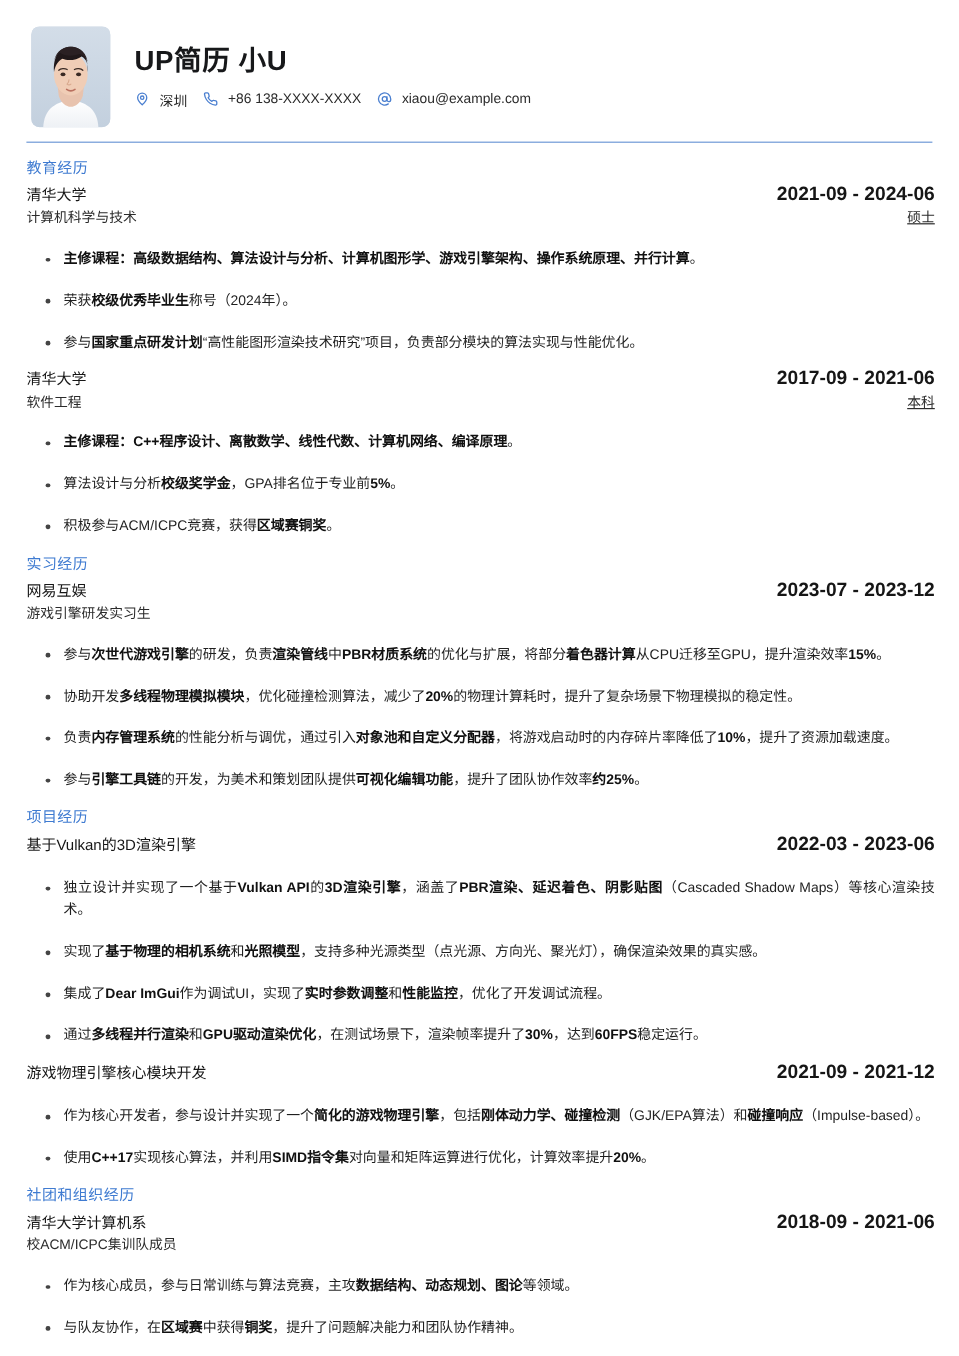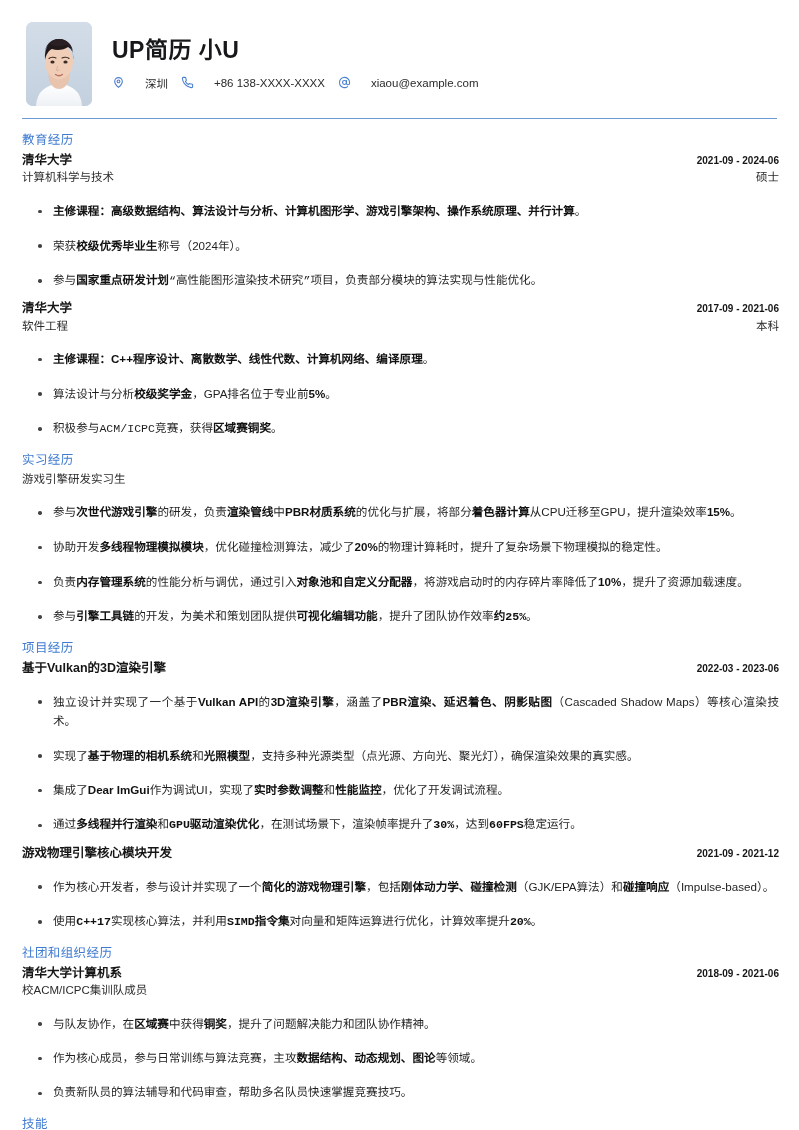--- a/index.html
+++ b/index.html
@@ -55,21 +55,21 @@
     display: flex;
     align-items: center;
     flex-wrap: wrap;
     gap: 4px 7px;
     font-size: 11.5px;
     color: #333;
   }
   .contact {
     display: inline-flex;
     align-items: center;
-    gap: 20px;
+    gap: 8px;
     margin-right: 6px;
     white-space: nowrap;
   }
   .contact .ci {
     display: inline-flex;
     align-items: center;
     justify-content: center;
     width: 13px;
     height: 13px;
     color: #4a7fd0;
@@ -98,62 +98,63 @@
   .entry + .entry { margin-top: 9px; }
   .entry-row {
     display: flex;
     align-items: baseline;
     justify-content: space-between;
     gap: 14px;
     line-height: 1.45;
   }
   .entry-org {
     font-size: 12.5px;
-    font-weight: 700;
+    font-weight: 400;
     color: #161616;
     margin-left: 2px;
   }
   .entry-date {
-    font-size: 10px;
+    font-size: 16px;
     font-weight: 700;
     color: #161616;
     white-space: nowrap;
     text-align: left;
   }
   .entry-role {
     font-size: 11.5px;
     font-weight: 400;
     color: #2b2b2b;
     margin-left: 2px;
   }
   .entry-degree {
     font-size: 11.5px;
     font-weight: 400;
     color: #2b2b2b;
     white-space: nowrap;
     text-align: left;
+    text-decoration: underline;
   }
 
   
   ul.bullets {
     list-style: none;
     margin: 4px 0 0 0;
     padding: 0;
   }
   ul.bullets li {
     position: relative;
     padding-left: 33px;
     margin-bottom: 5px;
     font-size: 11.6px;
     line-height: 1.62;
     color: #1f1f1f;
     text-align: justify;
     margin-top: 16px;
   }
-  ul.bullets li:last-child { margin-bottom: 0; font-family: Liberation Mono, monospace; }
+  ul.bullets li:last-child { margin-bottom: 0; }
   ul.bullets li::before {
     content: "";
     position: absolute;
     left: 18px;
     top: 7.5px;
     width: 3.6px;
     height: 3.6px;
     border-radius: 50%;
     background: #444;
   }
@@ -277,20 +278,24 @@
             <li><span class="b">主修课程：</span><span class="b">C++程序设计、离散数学、线性代数、计算机网络、编译原理</span><span>。</span></li>
             <li><span>算法设计与分析</span><span class="b">校级奖学金</span><span>，GPA排名位于专业前</span><span class="b">5%</span><span>。</span></li>
             <li><span>积极参与ACM/ICPC竞赛，获得</span><span class="b">区域赛铜奖</span><span>。</span></li>
           </ul>
         </div>
       </div>
       <div class="section">
         <div class="section-title">实习经历</div>
         <div class="entry">
           <div class="entry-row">
+            <div class="entry-org">网易互娱</div>
+            <div class="entry-date">2023-07 - 2023-12</div>
+          </div>
+          <div class="entry-row">
             <div class="entry-role">游戏引擎研发实习生</div>
             <div class="entry-degree"></div>
           </div>
           <ul class="bullets">
             <li><span>参与</span><span class="b">次世代游戏引擎</span><span>的研发，负责</span><span class="b">渲染管线</span><span>中</span><span class="b">PBR材质系统</span><span>的优化与扩展，将部分</span><span class="b">着色器计算</span><span>从CPU迁移至GPU，提升渲染效率</span><span class="b">15%</span><span>。</span></li>
             <li><span>协助开发</span><span class="b">多线程物理模拟模块</span><span>，优化碰撞检测算法，减少了</span><span class="b">20%</span><span>的物理计算耗时，提升了复杂场景下物理模拟的稳定性。</span></li>
             <li><span>负责</span><span class="b">内存管理系统</span><span>的性能分析与调优，通过引入</span><span class="b">对象池和自定义分配器</span><span>，将游戏启动时的内存碎片率降低了</span><span class="b">10%</span><span>，提升了资源加载速度。</span></li>
             <li><span>参与</span><span class="b">引擎工具链</span><span>的开发，为美术和策划团队提供</span><span class="b">可视化编辑功能</span><span>，提升了团队协作效率</span><span class="b">约25%</span><span>。</span></li>
           </ul>
         </div>
@@ -325,22 +330,22 @@
         <div class="entry">
           <div class="entry-row">
             <div class="entry-org">清华大学计算机系</div>
             <div class="entry-date">2018-09 - 2021-06</div>
           </div>
           <div class="entry-row">
             <div class="entry-role">校ACM/ICPC集训队成员</div>
             <div class="entry-degree"></div>
           </div>
           <ul class="bullets">
+            <li><span>作为核心成员，参与日常训练与算法竞赛，主攻</span><span class="b">数据结构、动态规划、图论</span><span>等领域。</span></li>
             <li><span>与队友协作，在</span><span class="b">区域赛</span><span>中获得</span><span class="b">铜奖</span><span>，提升了问题解决能力和团队协作精神。</span></li>
-            <li><span>作为核心成员，参与日常训练与算法竞赛，主攻</span><span class="b">数据结构、动态规划、图论</span><span>等领域。</span></li>
             <li><span>负责新队员的算法辅导和代码审查，帮助多名队员快速掌握竞赛技巧。</span></li>
           </ul>
         </div>
       </div>
       <div class="section">
         <div class="section-title">技能</div>
         <div class="skills-partial">编程语言</div>
       </div>
     </div>
 

